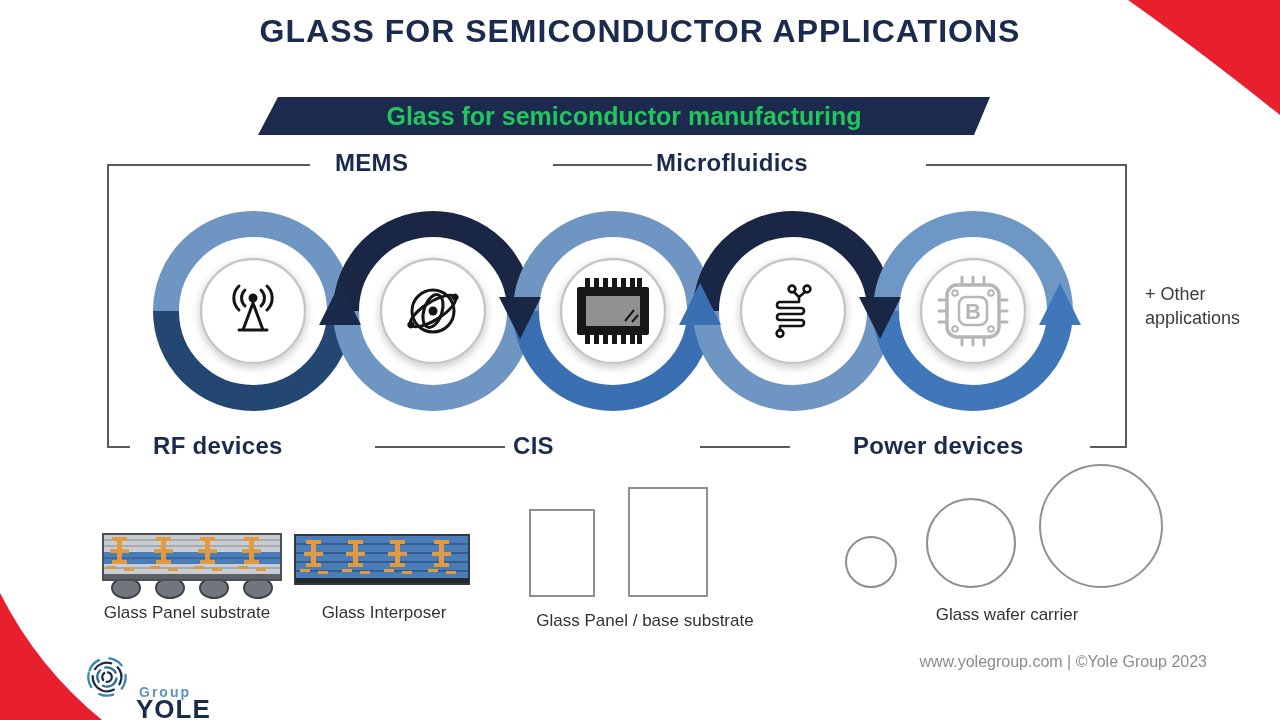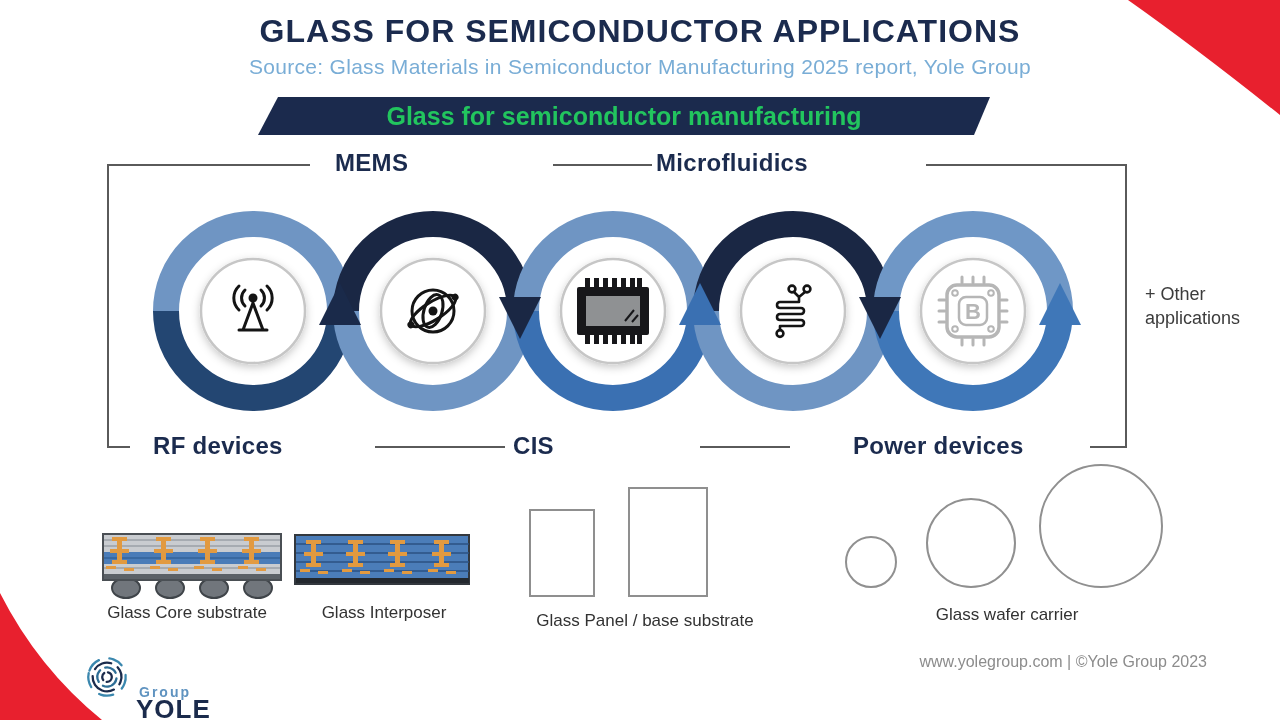--- a/index.html
+++ b/index.html
@@ -27,21 +27,20 @@
 <body>
 
 <div id="stage">
 
   <svg class="abs" style="left:0;top:0;width:1280px;height:720px;pointer-events:none;" viewBox="0 0 1280 720">
     <path d="M1128,0 L1280,0 L1280,115 Q1196,48 1128,0 Z" fill="#e8202e"></path>
     <path d="M0,593 Q38,668 102,720 L0,720 Z" fill="#e8202e"></path>
   </svg>
 
   <div class="abs title">GLASS FOR SEMICONDUCTOR APPLICATIONS</div>
-  <div class="abs subtitle">Source: Glass Materials in Semiconductor Manufacturing 2025 report, Yole Group</div>
   <div class="abs banner">Glass for semiconductor manufacturing</div>
 
   <div class="abs bline" style="left:107px;top:164px;width:203px;height:2px;"></div>
   <div class="abs bline" style="left:553px;top:164px;width:99px;height:2px;"></div>
   <div class="abs bline" style="left:926px;top:164px;width:201px;height:2px;"></div>
   <div class="abs bline" style="left:107px;top:164px;width:2px;height:284px;"></div>
   <div class="abs bline" style="left:1125px;top:164px;width:2px;height:284px;"></div>
   <div class="abs bline" style="left:107px;top:446px;width:23px;height:2px;"></div>
   <div class="abs bline" style="left:375px;top:446px;width:130px;height:2px;"></div>
   <div class="abs bline" style="left:700px;top:446px;width:90px;height:2px;"></div>
@@ -201,21 +200,21 @@
       <use href="#viac" x="132" y="2"></use>
   </svg>
 
   <div class="abs rect" style="left:529px;top:509px;width:66px;height:88px;"></div>
   <div class="abs rect" style="left:628px;top:487px;width:80px;height:110px;"></div>
 
   <div class="abs circ" style="left:845px;top:536px;width:52px;height:52px;"></div>
   <div class="abs circ" style="left:926px;top:498px;width:90px;height:90px;"></div>
   <div class="abs circ" style="left:1039px;top:464px;width:124px;height:124px;"></div>
 
-  <div class="abs prodlbl" style="left:87px;top:603px;width:200px;">Glass Core substrate</div>
+  <div class="abs prodlbl" style="left:87px;top:603px;width:200px;">Glass Panel substrate</div>
   <div class="abs prodlbl" style="left:284px;top:603px;width:200px;">Glass Interposer</div>
   <div class="abs prodlbl" style="left:515px;top:611px;width:260px;">Glass Panel / base substrate</div>
   <div class="abs prodlbl" style="left:897px;top:605px;width:220px;">Glass wafer carrier</div>
 
   <svg class="abs" style="left:84px;top:654px;width:46px;height:46px;" viewBox="0 0 48 48">
     <g fill="none" stroke-linecap="round" transform="translate(24,24)">
       <circle r="5" stroke="#1b2b4c" stroke-width="2.4" stroke-dasharray="8 4"></circle>
       <circle r="10" stroke="#2e6e96" stroke-width="2.4" stroke-dasharray="13 6" transform="rotate(40)"></circle>
       <circle r="15" stroke="#1b2b4c" stroke-width="2.4" stroke-dasharray="19 8" transform="rotate(110)"></circle>
       <circle r="19.5" stroke="#3a87ae" stroke-width="2.4" stroke-dasharray="15 11" transform="rotate(200)"></circle>

